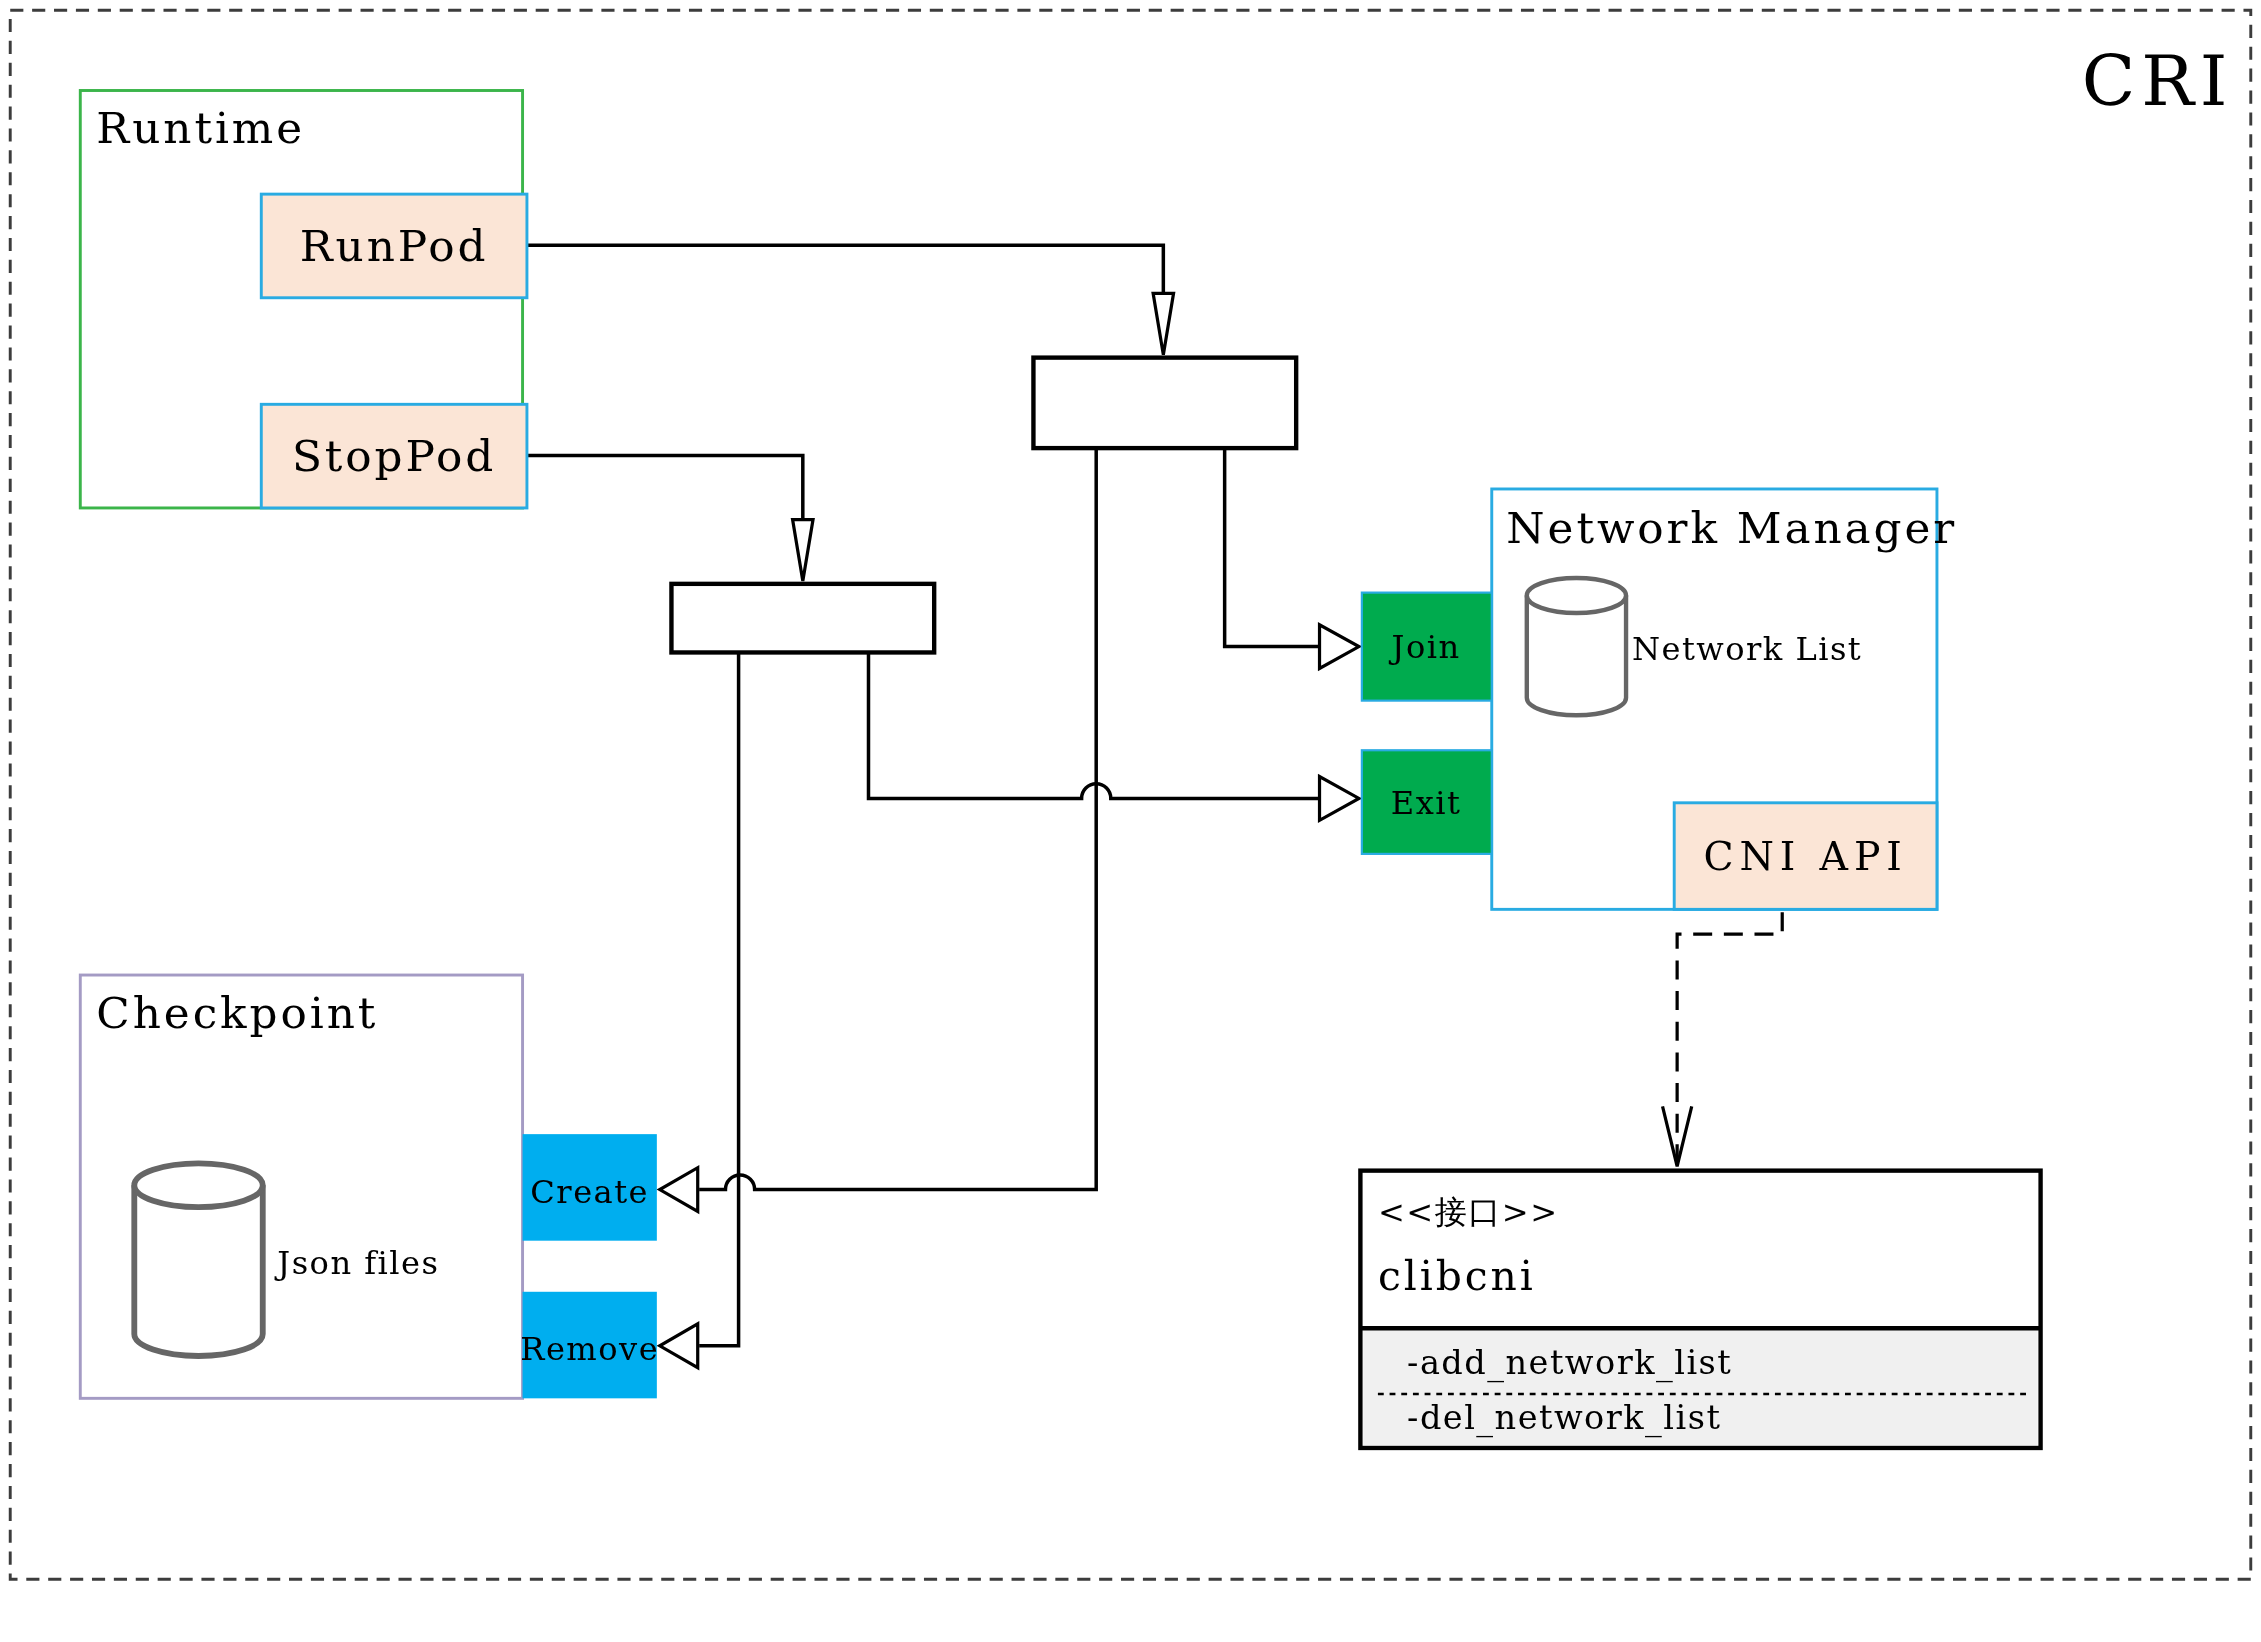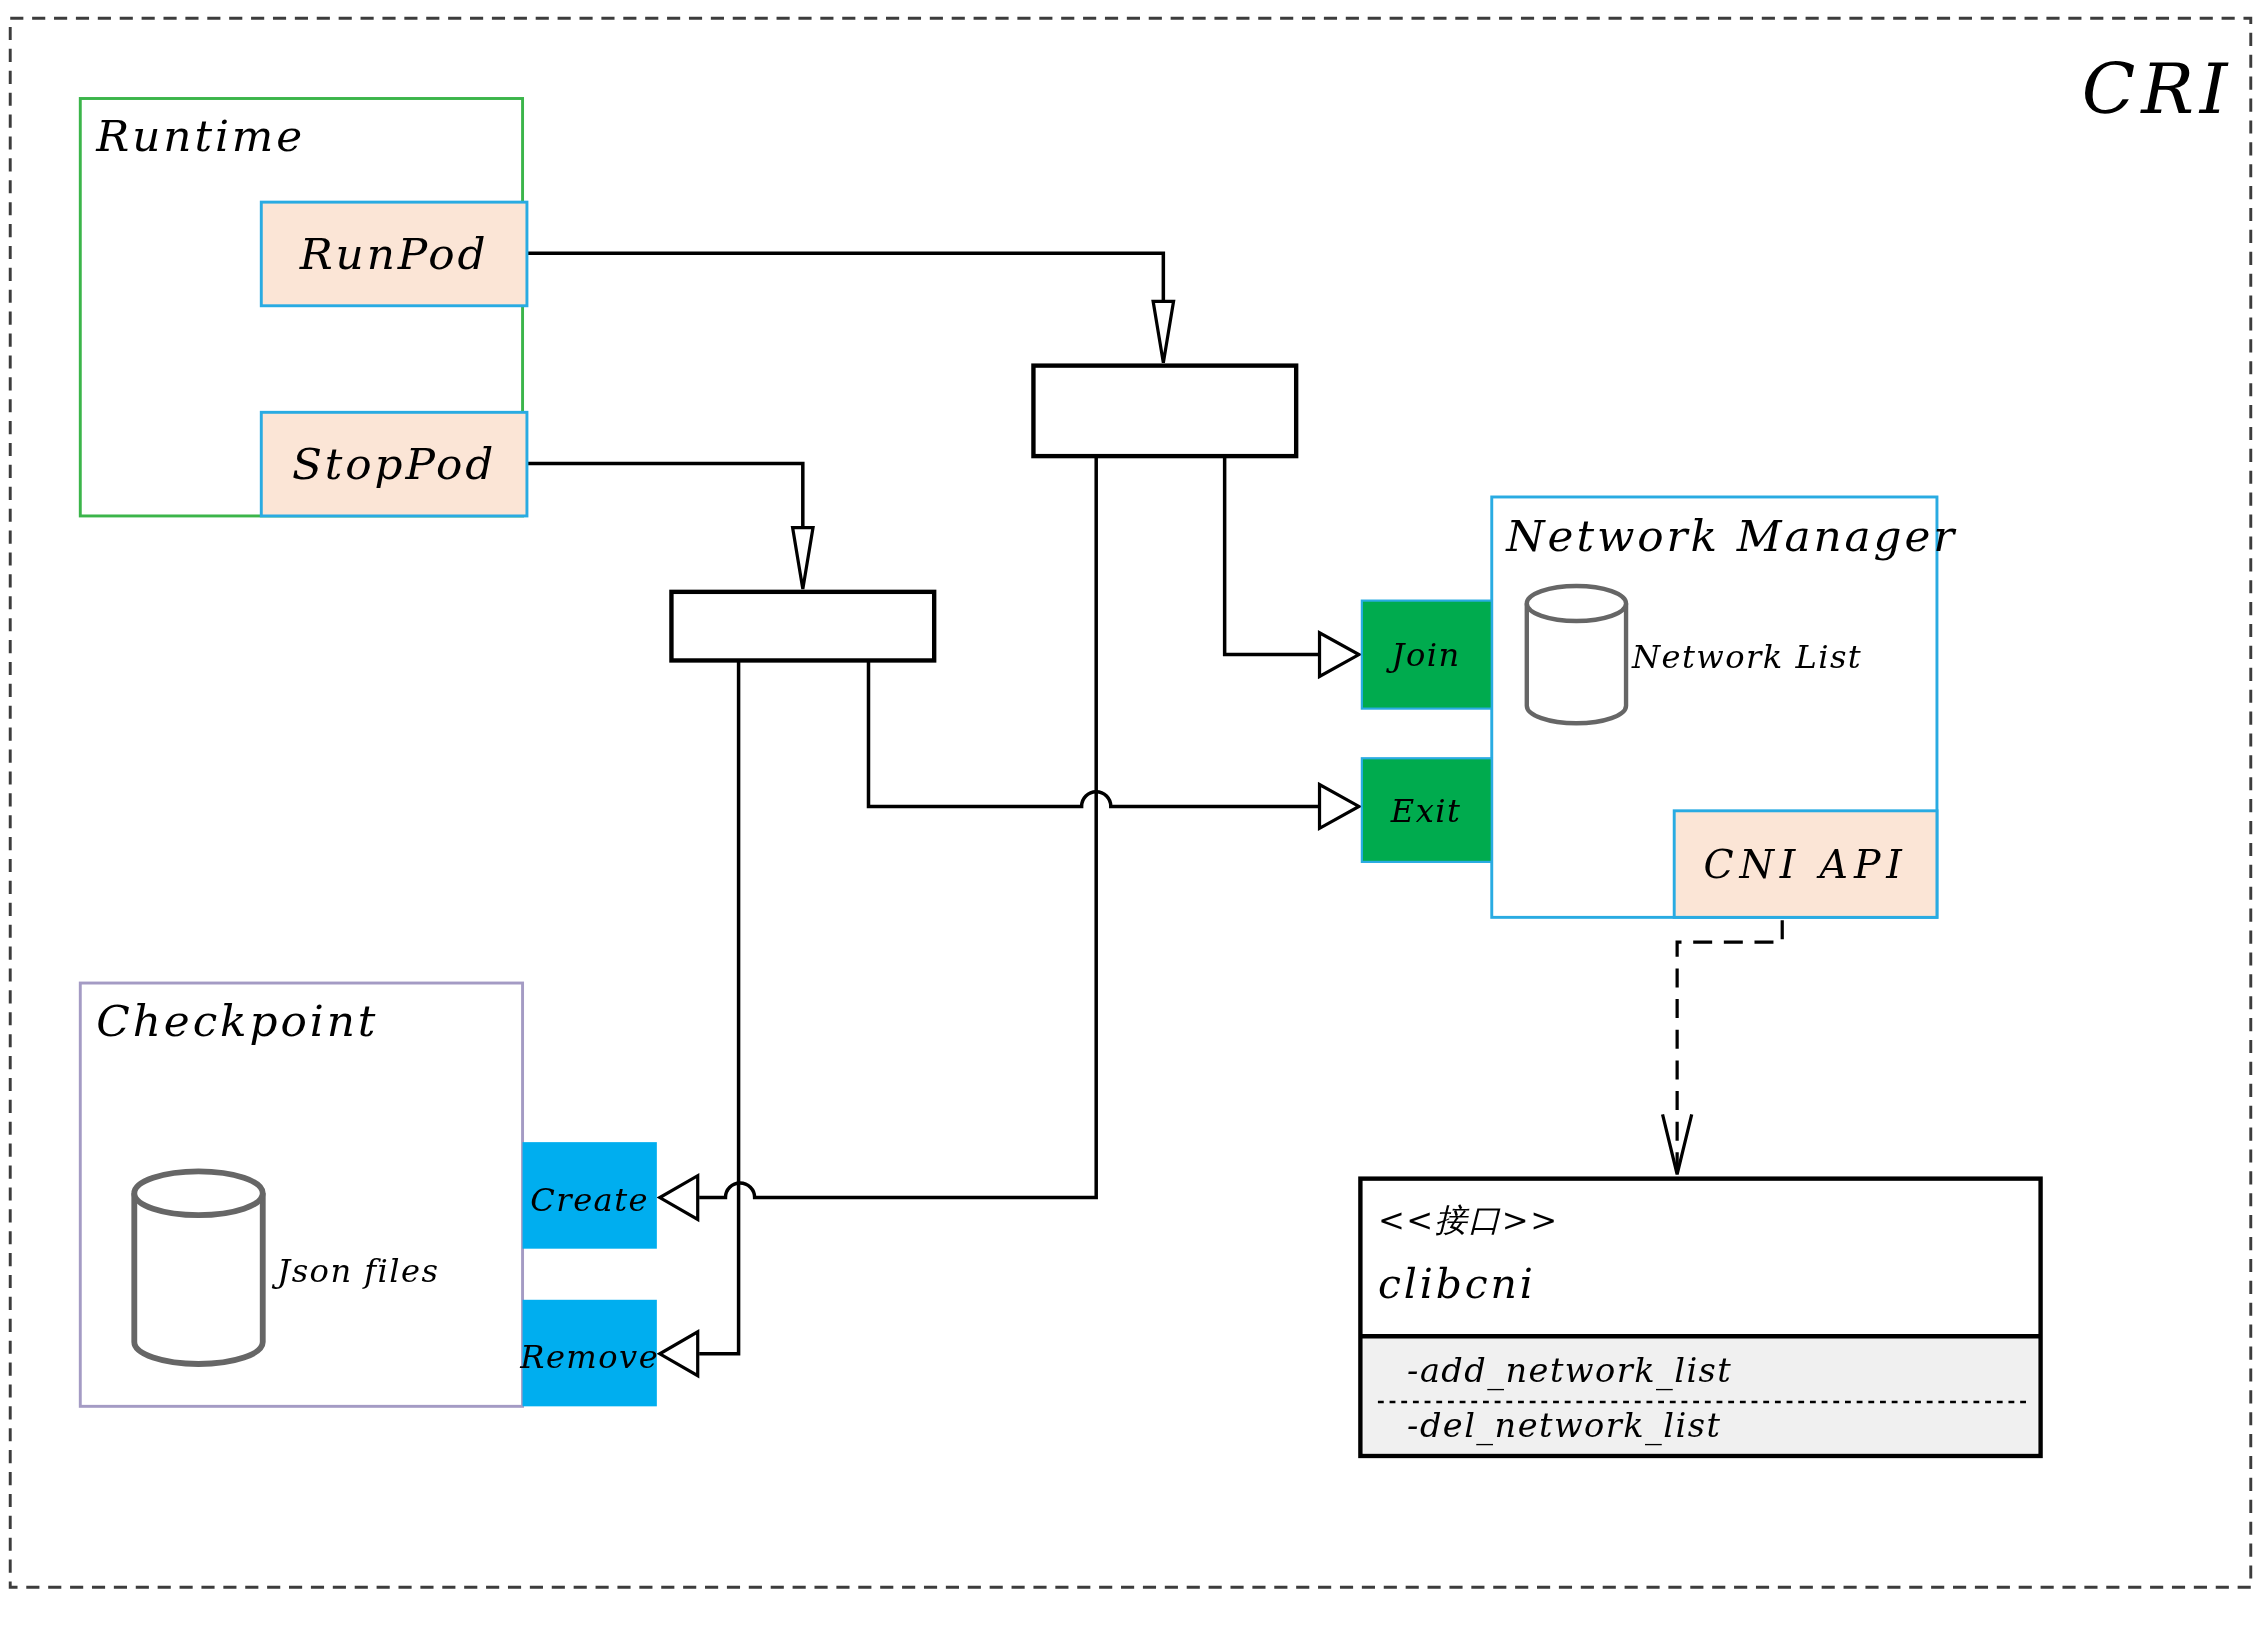--- a/index.html
+++ b/index.html
@@ -1,16 +1,16 @@
 <!DOCTYPE html>
 <html style="font-size:7.2px"><head>
 <meta charset="utf-8">
 <style>
   html, body { margin: 0; padding: 0; background: #ffffff; }
-  .stage { width: 100%; max-width: 2335px; margin: 8px auto; font-style: italic; }
+  .stage { width: 100%; max-width: 2335px; margin: 0 auto; }
   svg { display: block; width: 100%; height: auto; background: #ffffff; }
   text {
     font-family: "DejaVu Serif", "Liberation Serif", serif;
     fill: #000000;
   }
   .section-label { font-size: 30px; letter-spacing: 2px; }
   .node-label    { font-size: 30px; letter-spacing: 2px; }
   .small-label   { font-size: 22px; letter-spacing: 1px; }
   .cni-label     { font-size: 27px; letter-spacing: 4px; }
   .iface-stereo  { font-size: 22px; letter-spacing: 1px; }

